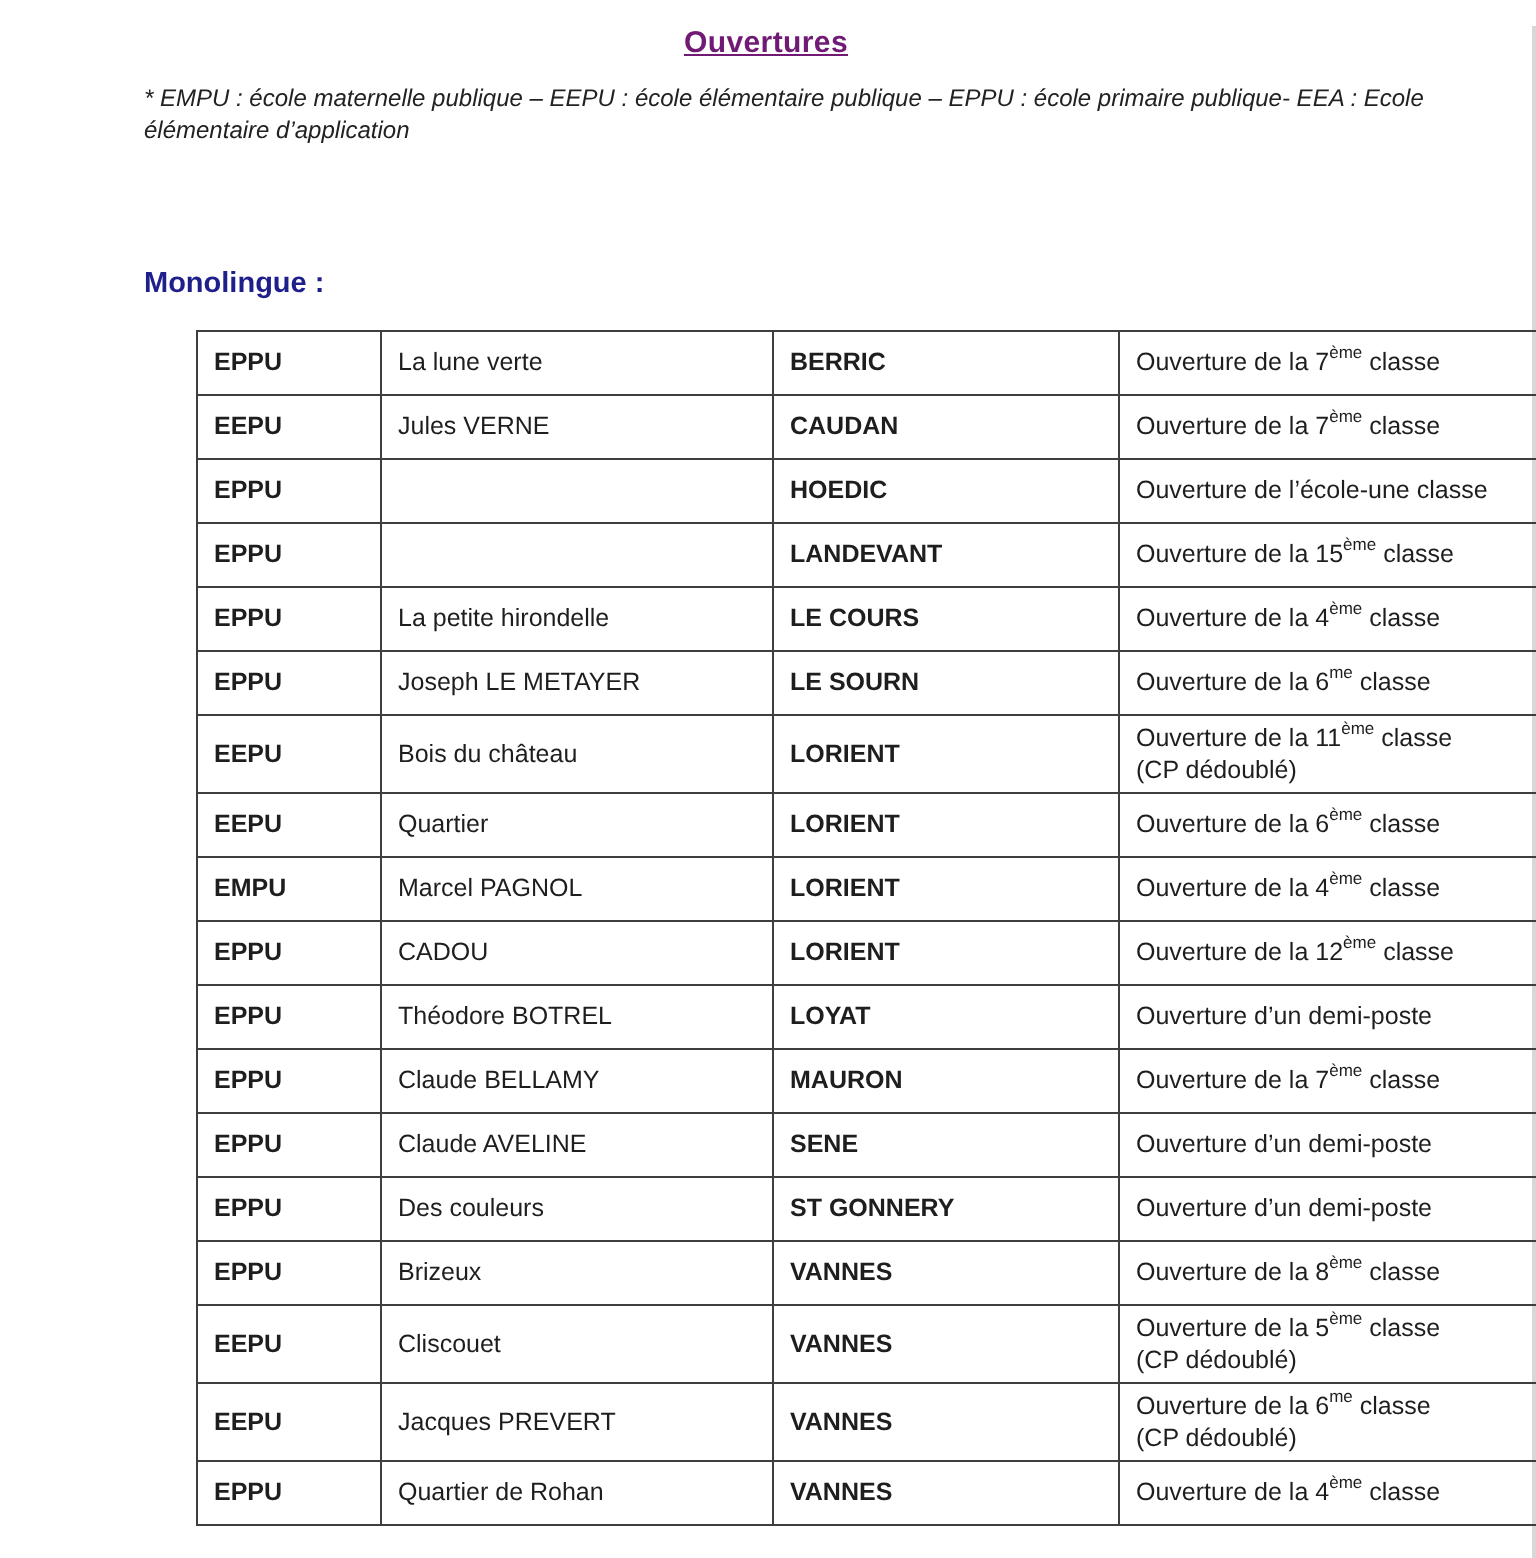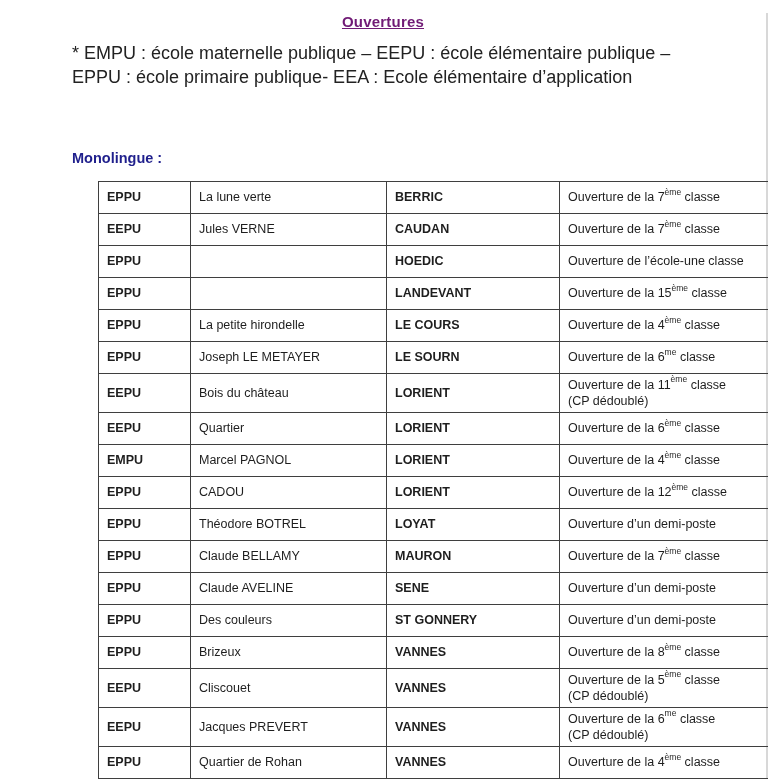--- a/index.html
+++ b/index.html
@@ -23,21 +23,22 @@
     text-align: center;
     font-size: 15px;
     font-weight: bold;
     color: #701a75;
     text-decoration: underline;
     letter-spacing: 0.2px;
   }
   .legend-note {
     margin: 12px 48px 0 72px;
     width: 648px;
-    font-size: 18px;
+    font-size: 12px;
+    font-style: italic;
     line-height: 1.32;
     color: #222222;
   }
   .section-heading {
     margin: 60px 16px 0 72px;
     font-size: 14.5px;
     font-weight: bold;
     color: #1f1f8c;
   }
   table.openings {

